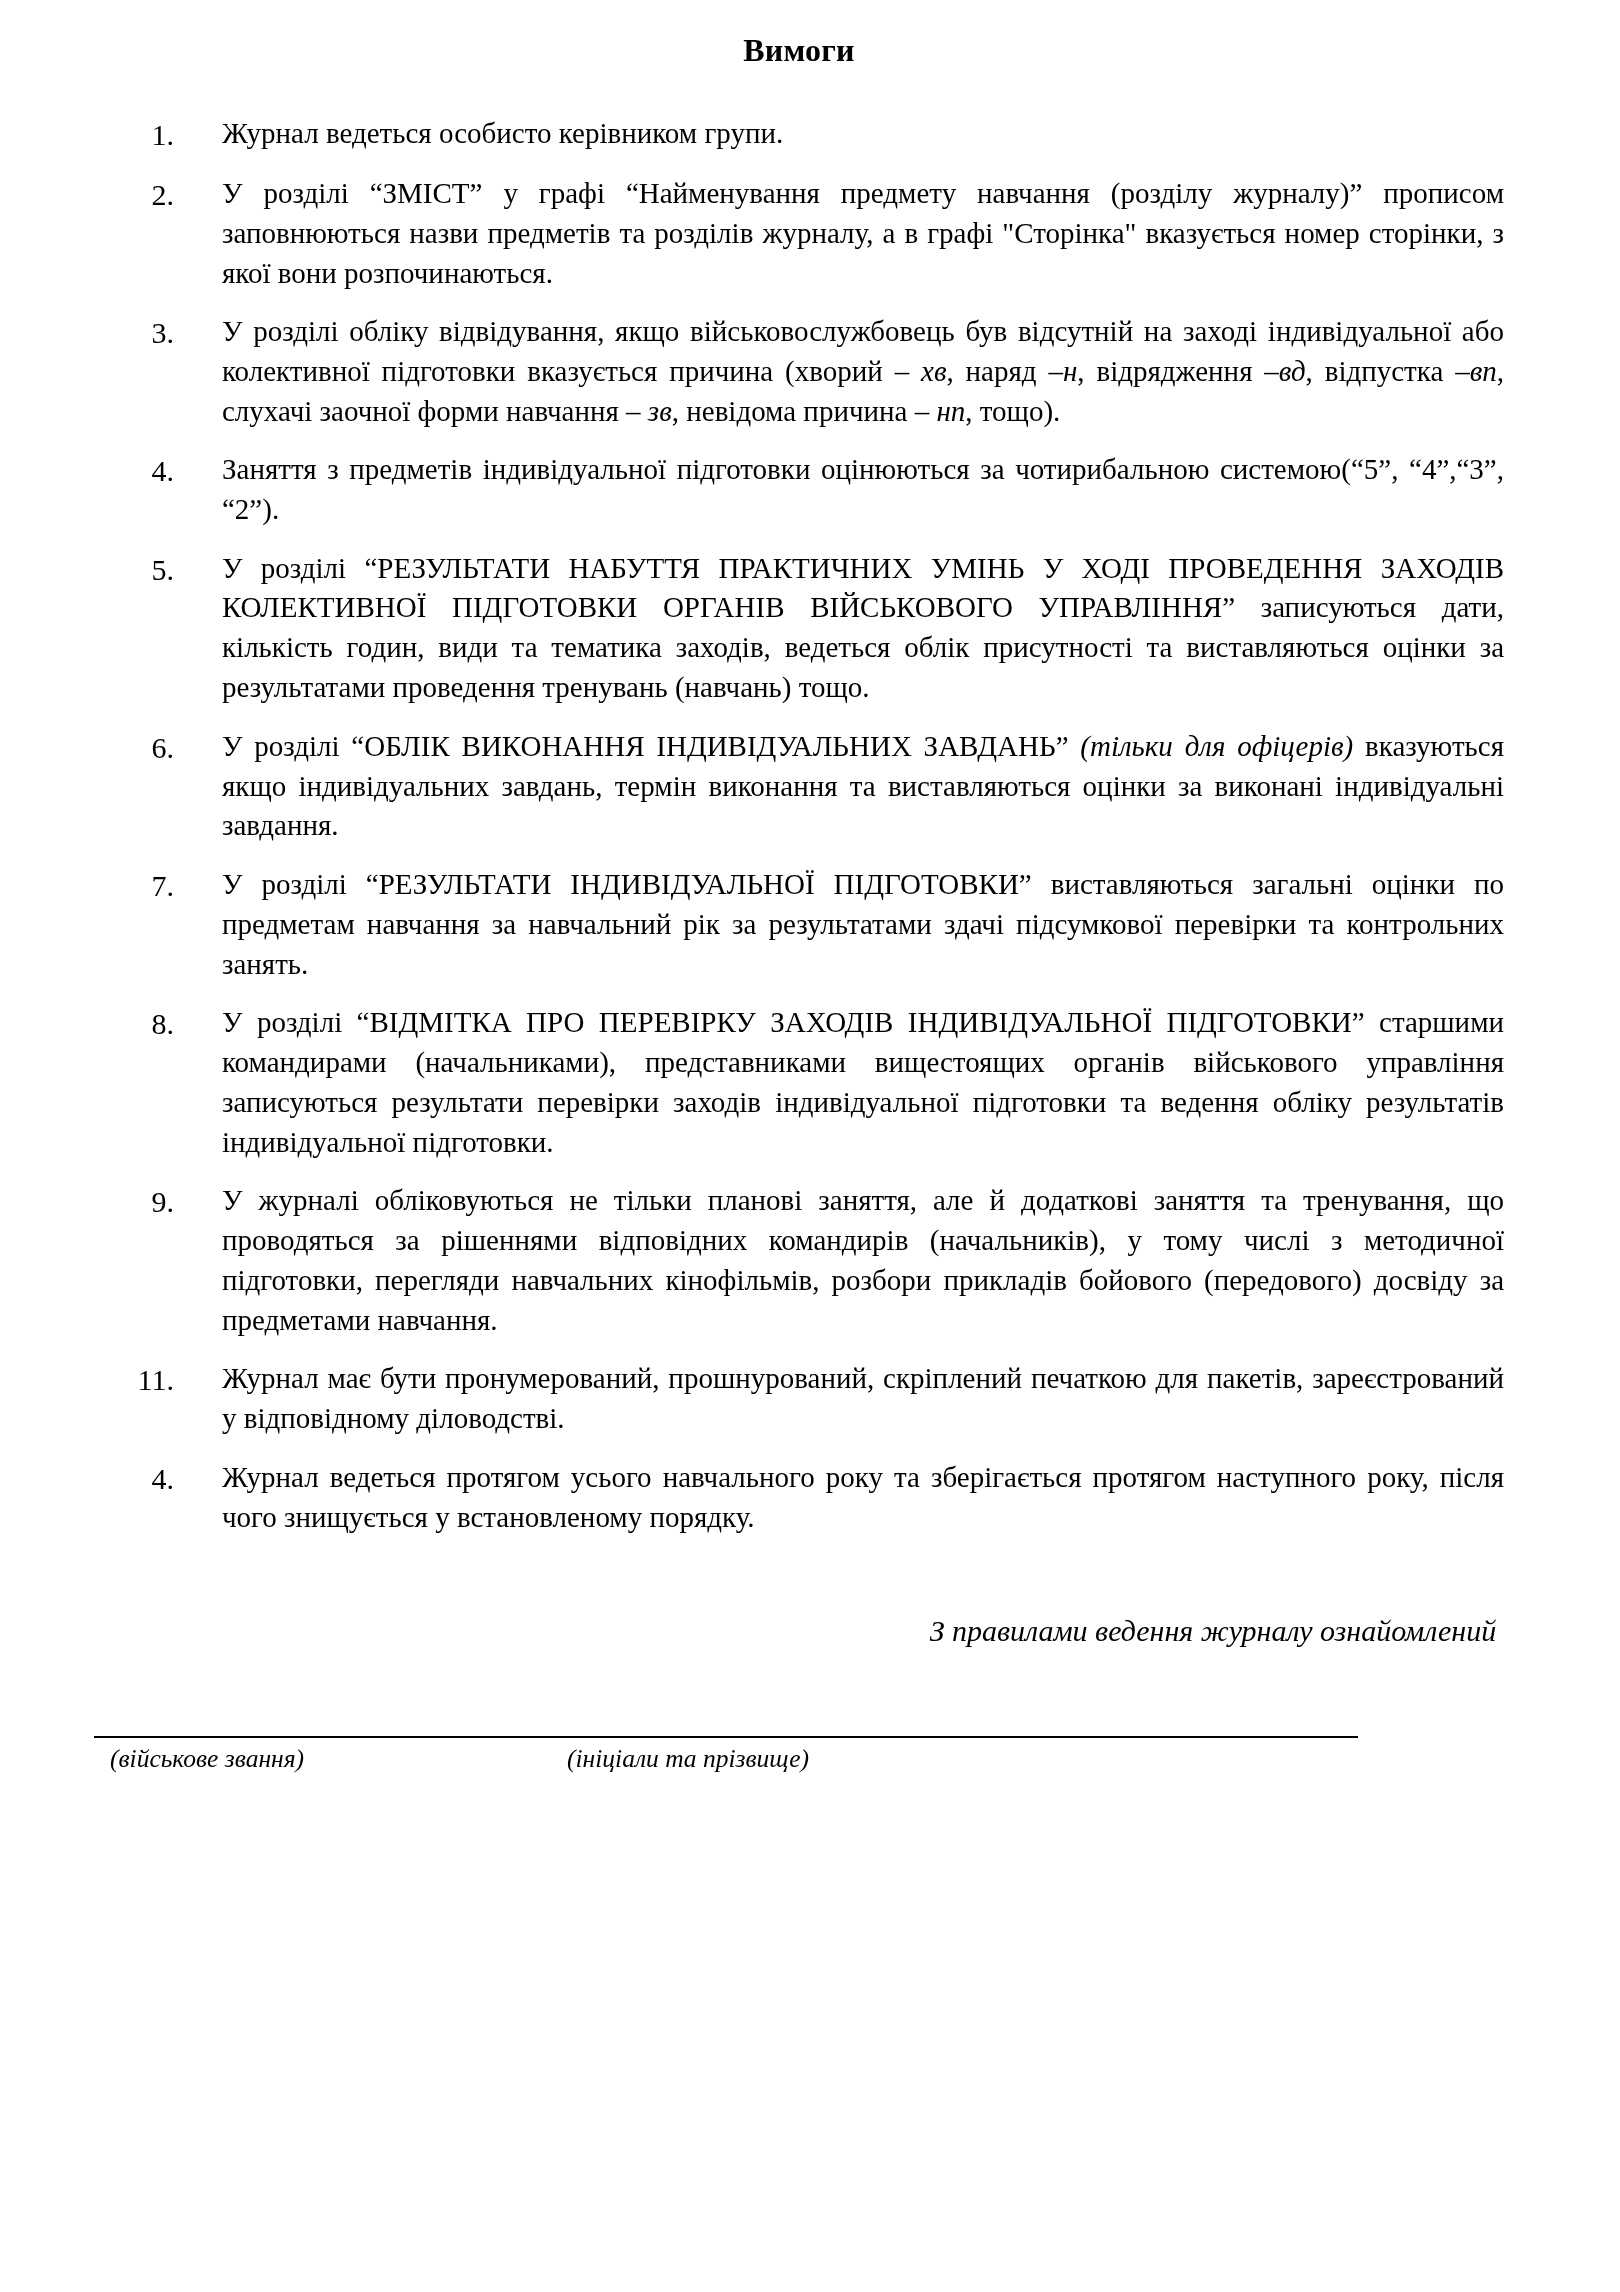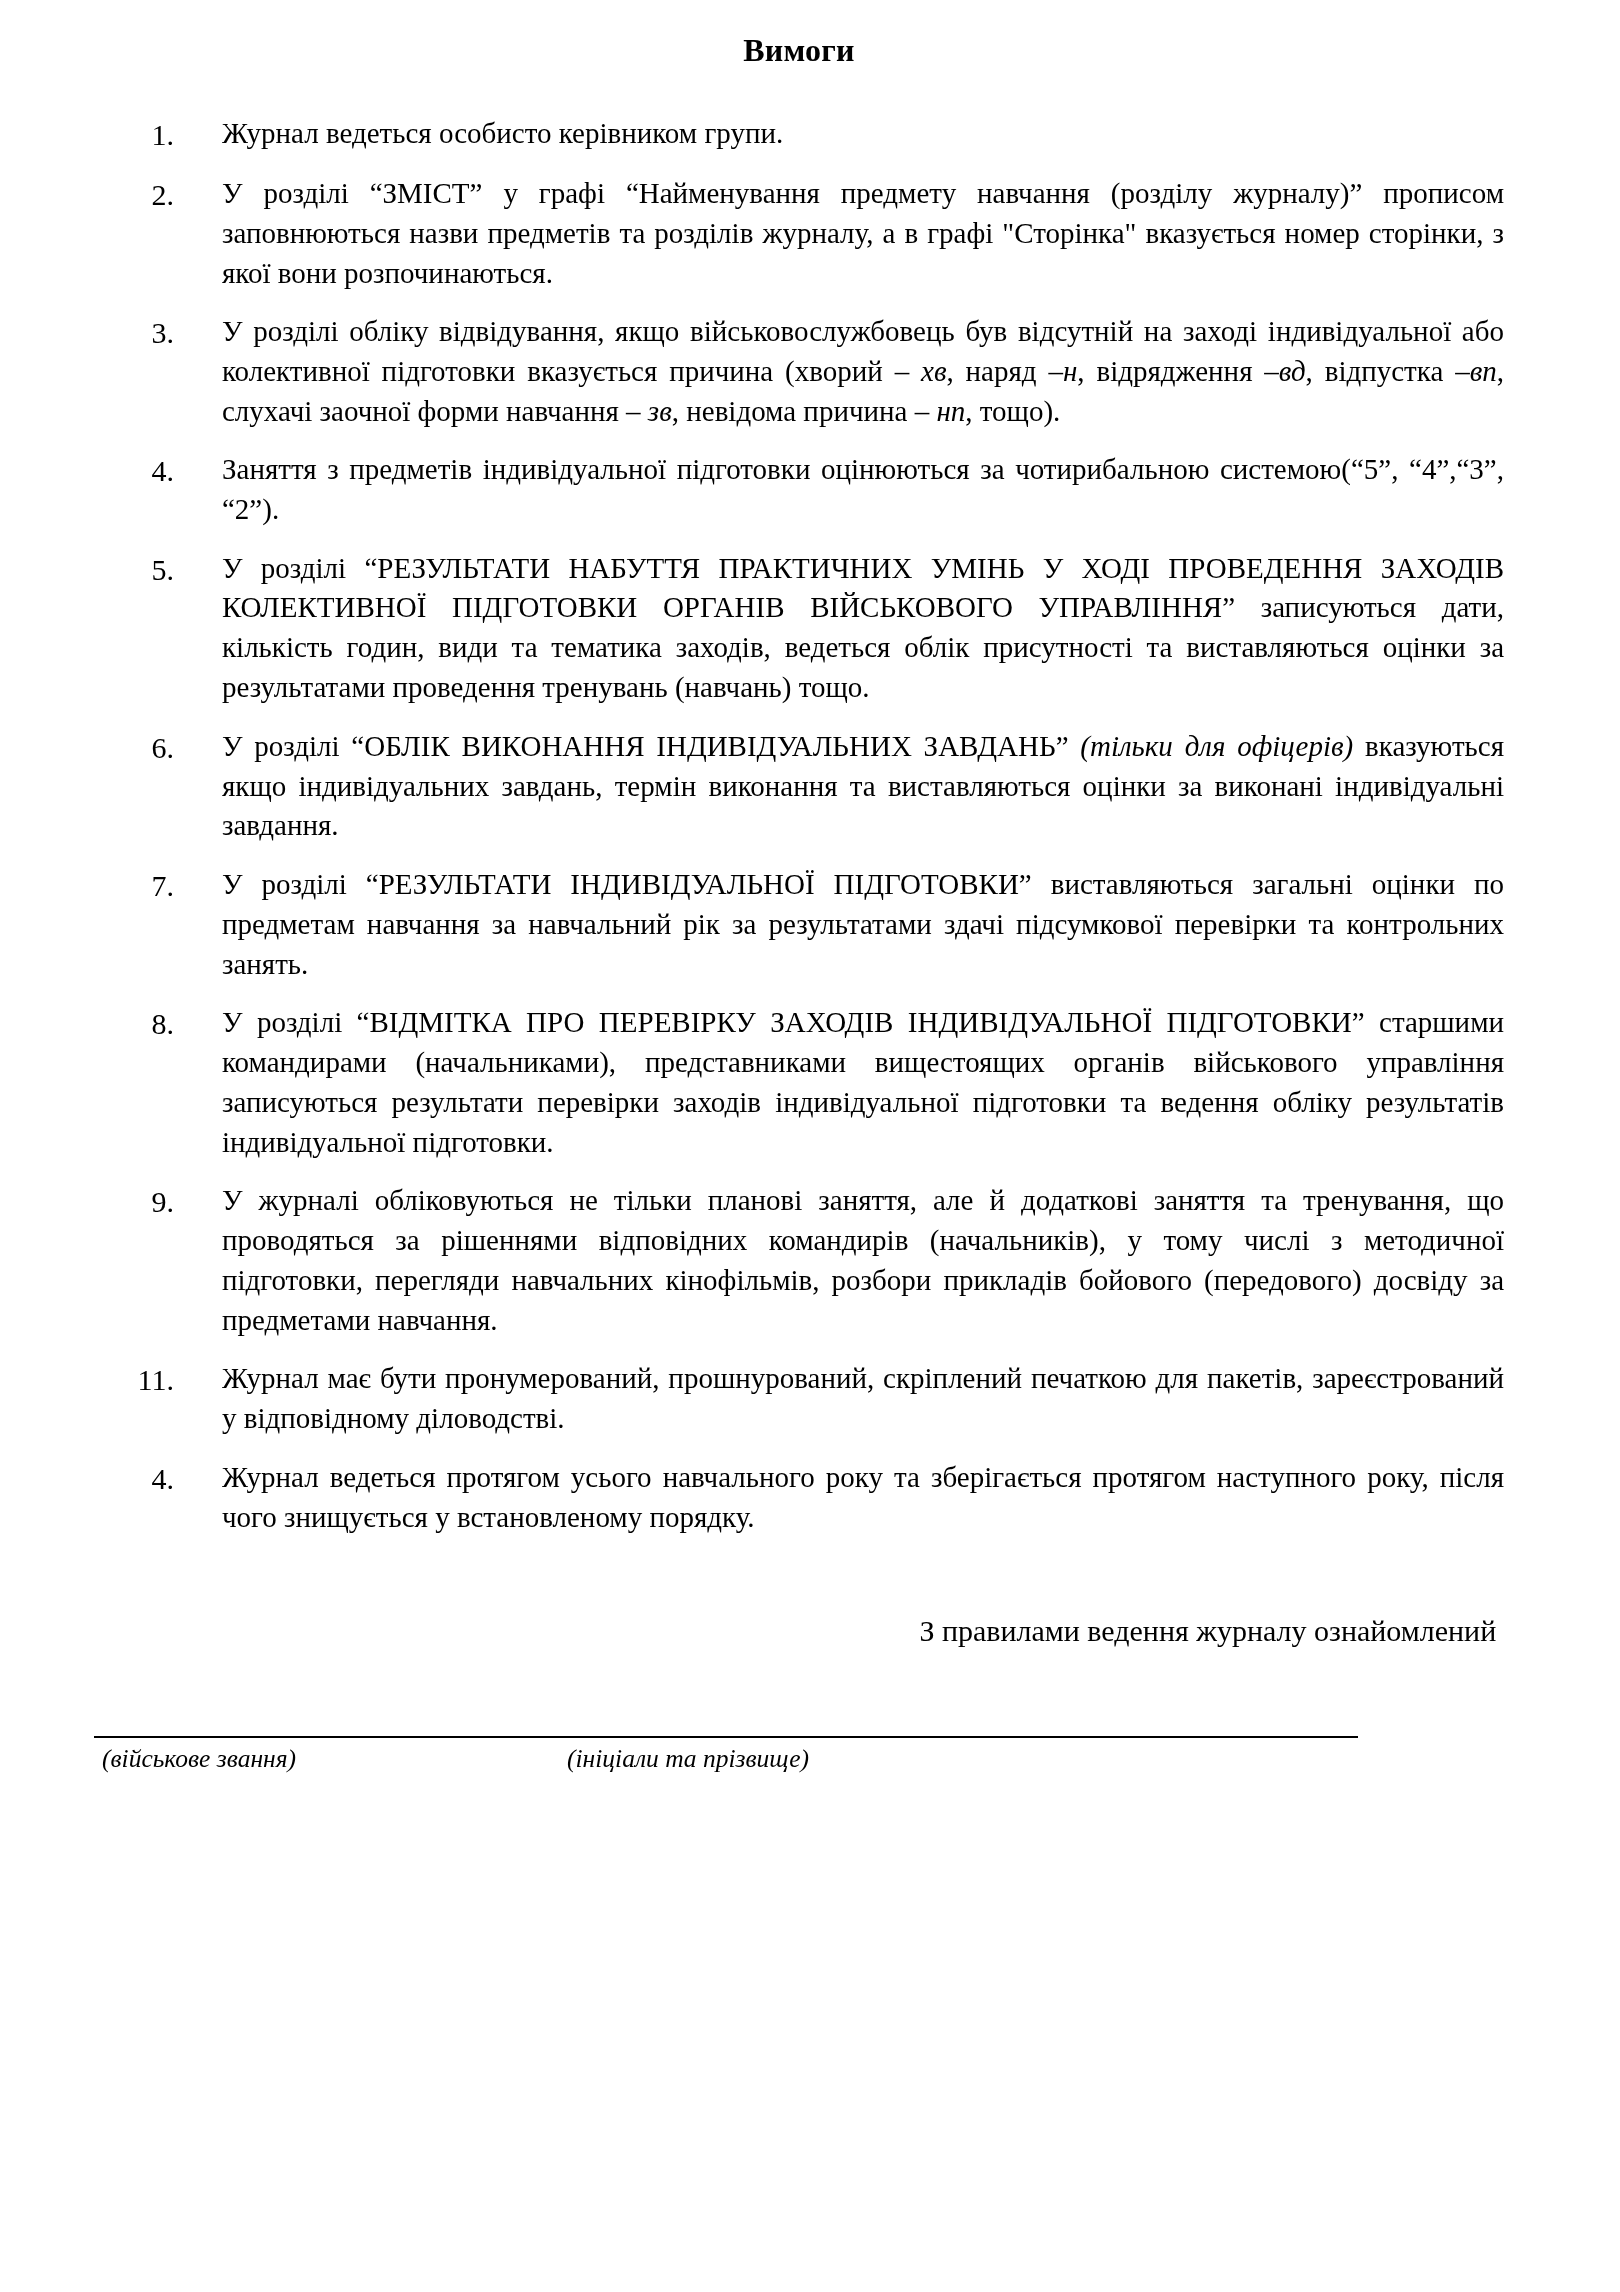--- a/index.html
+++ b/index.html
@@ -65,20 +65,21 @@
   .rule-body.last-left > :last-child { }
 
   i, .it {
     font-style: italic;
   }
 
   
   .ack {
     margin-top: 73px;
     text-align: right;
+    font-style: italic;
     font-size: 30px;
     line-height: 1.375;
     padding-right: 7.8px;
   }
 
   
   .sig-area {
     margin-top: 84px;
   }
   .sig-rule {
@@ -89,21 +90,21 @@
   }
   .sig-captions {
     position: relative;
     height: 39px;
     font-style: italic;
     font-size: 25.5px;
     line-height: 1.3;
   }
   .cap-rank {
     position: absolute;
-    left: 8px;
+    left: 16px;
     top: 0;
   }
   .cap-name {
     position: absolute;
     left: 429px;
     top: 0;
     margin-left: 44px;
   }
 </style>
 </head>

